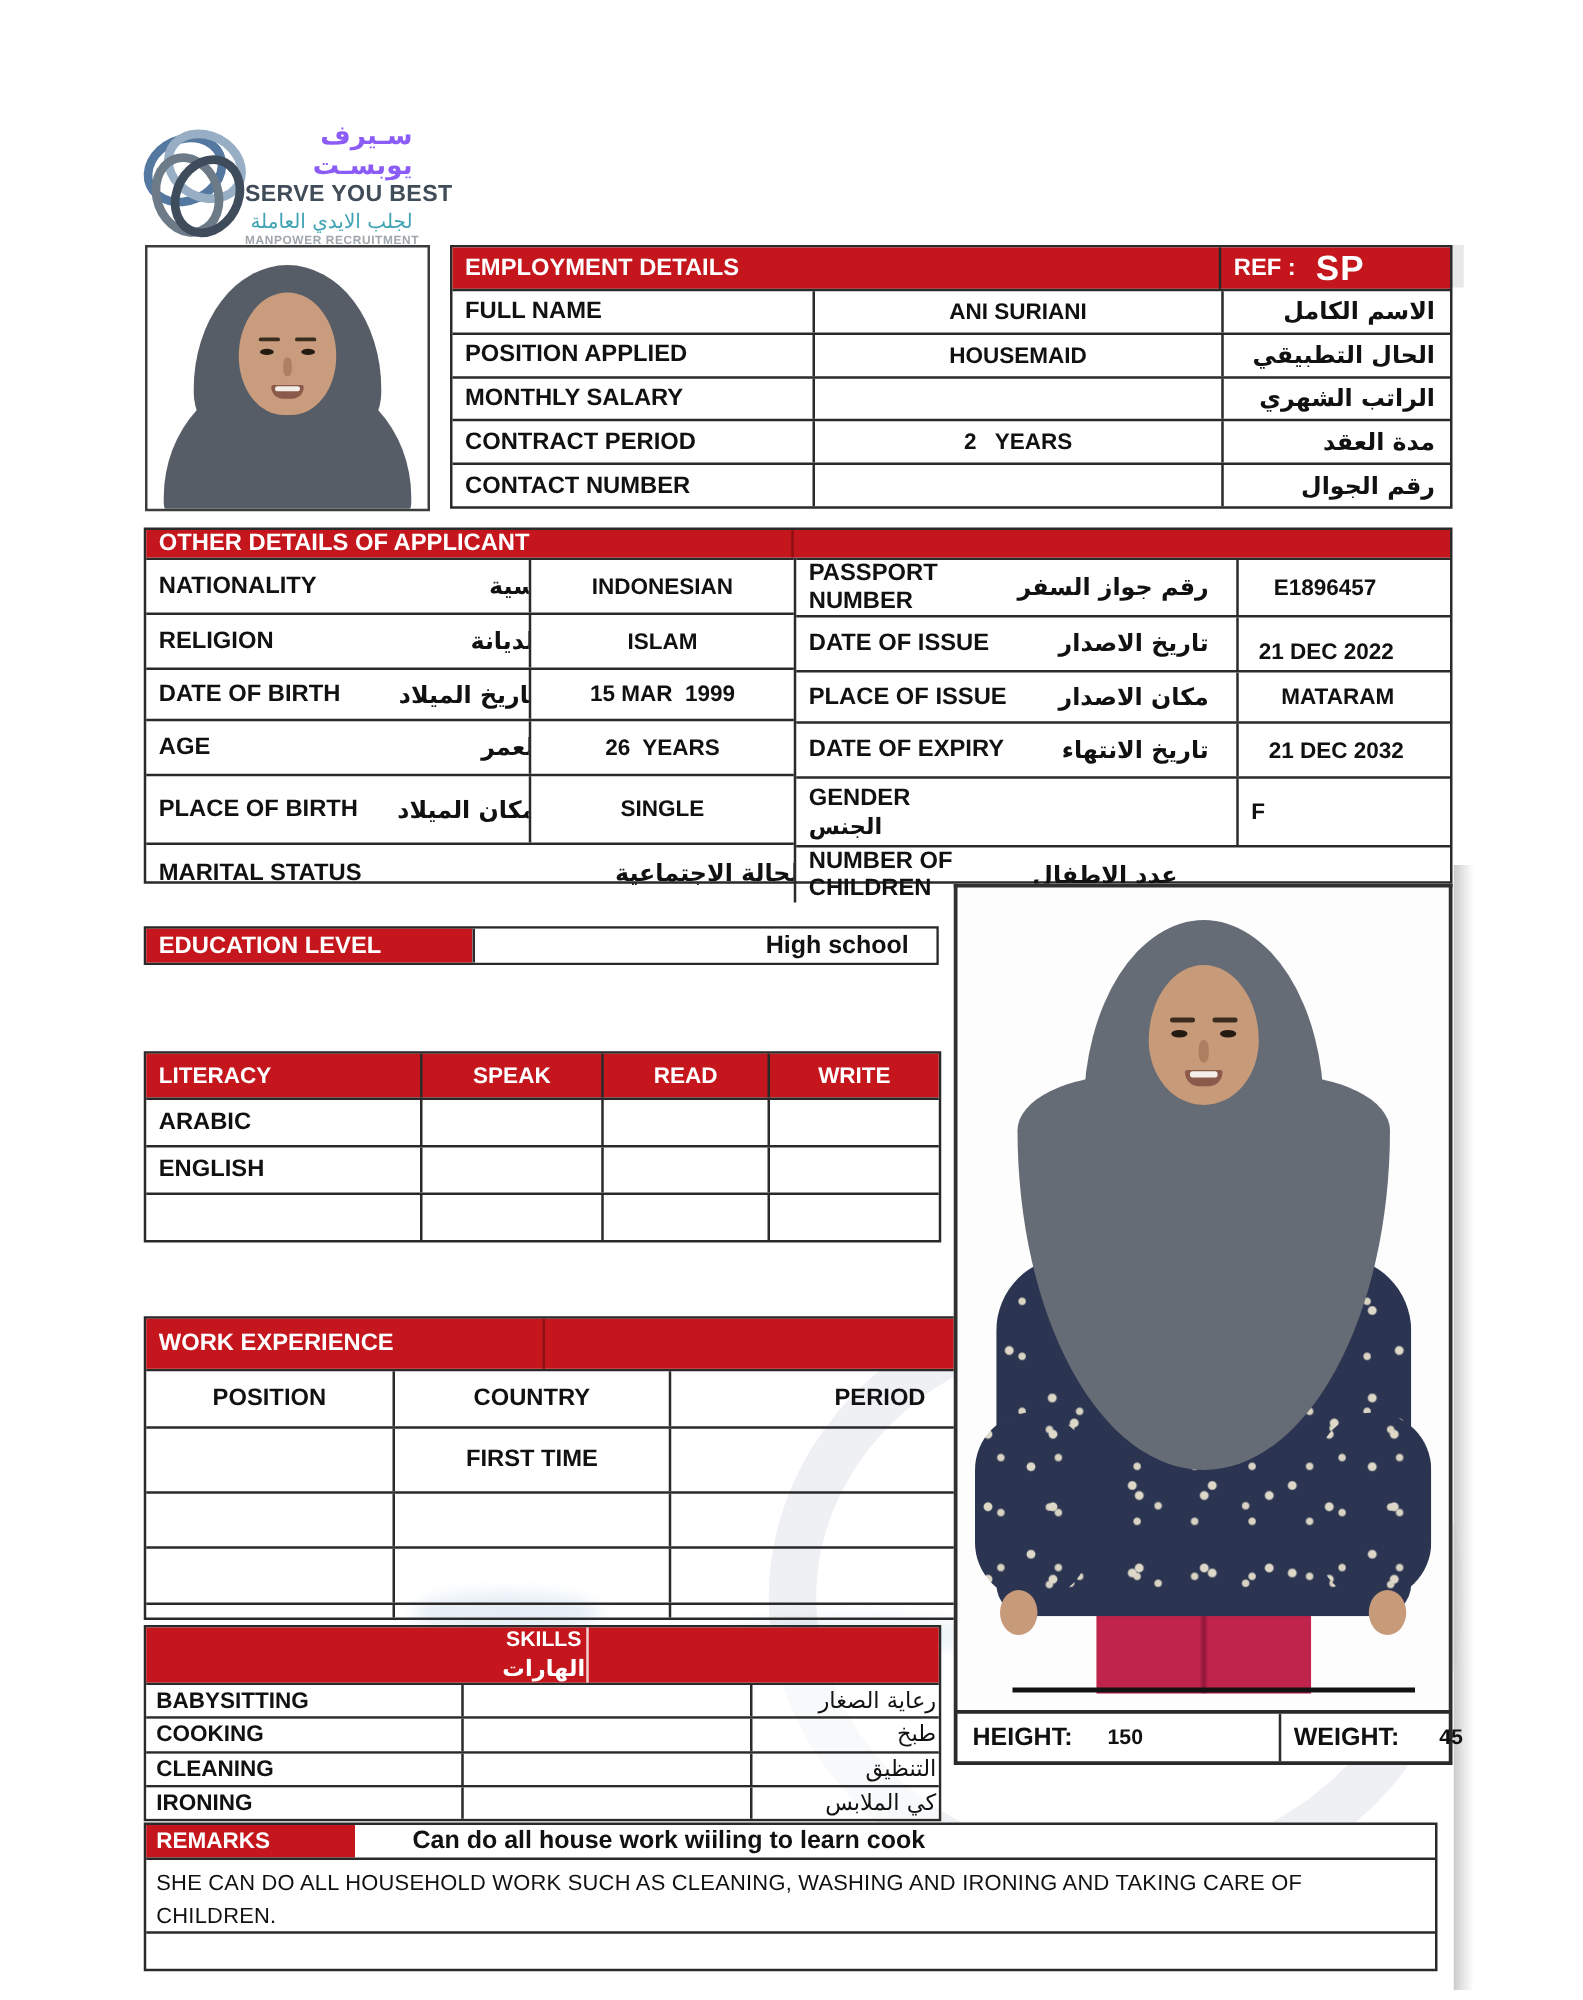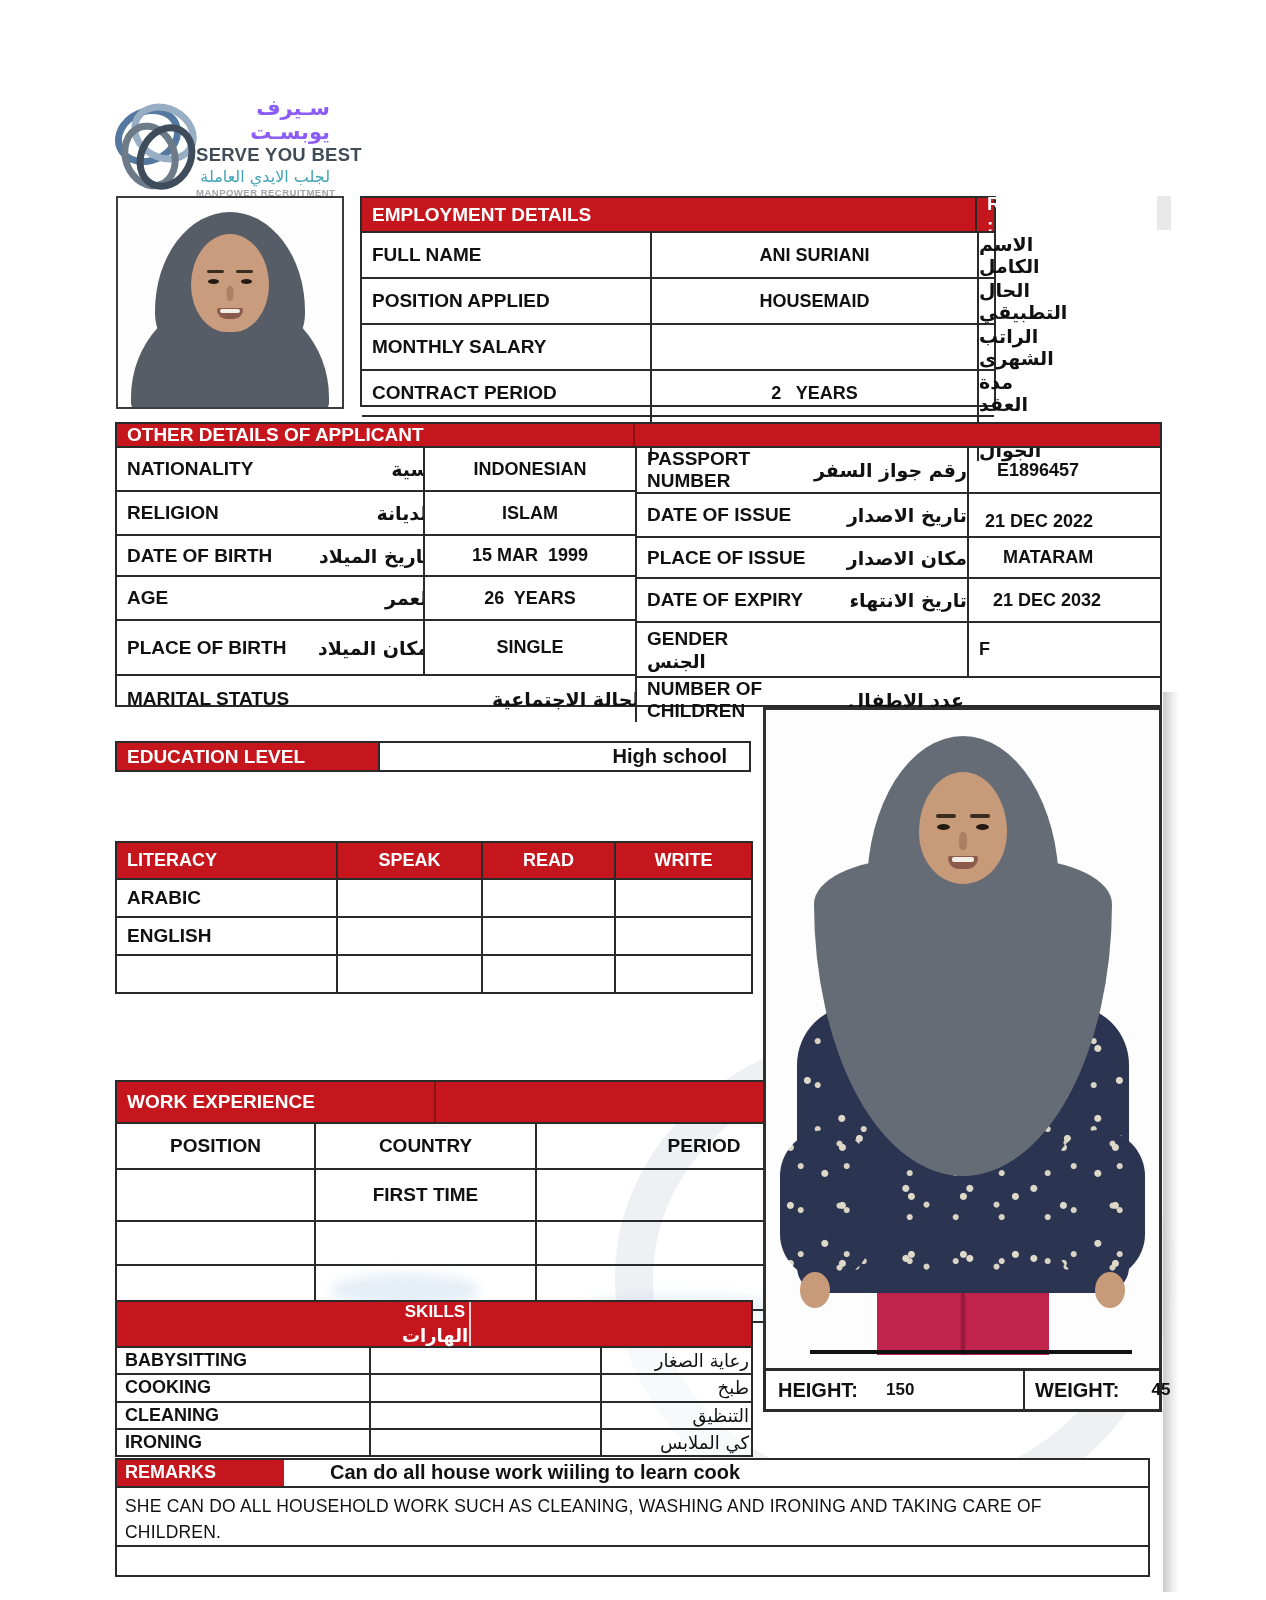--- a/index.html
+++ b/index.html
@@ -43,21 +43,21 @@
   .mouth{position:absolute;left:50%;top:74px;transform:translateX(-50%);width:26px;height:11px;background:#8c5a4a;border-radius:4px 4px 22px 22px;overflow:hidden;}
   .teeth{position:absolute;left:3px;top:1px;width:20px;height:4px;background:#f3efe8;border-radius:2px;}
 
   
   .tbl{border:2px solid var(--bd);box-sizing:border-box;display:flex;flex-direction:column;background:transparent;}
   .rowline{border-top:2px solid var(--bd);}
   .cellline{border-left:2px solid var(--bd);}
   .redbar{background:var(--red);color:#fff;font-weight:bold;}
 
   
-  .emp{left:360px;top:196px;width:636px;height:211px;}
+  .emp{left:360px;top:196px;width:802px;height:211px;}
   .emp-header{height:33px;display:flex;}
   .emp-h-left{flex:0 0 603px;display:flex;align-items:center;padding-left:10px;font-size:19px;}
   .emp-h-ref{flex:1;border-left:2px solid var(--bd);display:flex;align-items:center;padding-left:10px;gap:16px;}
   .ref-label{font-size:19px;}
   .ref-value{font-size:28px;letter-spacing:1px;}
   .emp-row{flex:1;display:flex;}
   .emp-c1{flex:0 0 278px;display:flex;align-items:center;padding-left:10px;font-weight:bold;font-size:19px;}
   .emp-c2{flex:0 0 325px;display:flex;align-items:center;justify-content:center;font-weight:bold;font-size:18px;}
   .emp-c3{flex:1;display:flex;align-items:center;justify-content:flex-end;padding-right:12px;font-size:19px;font-weight:bold;}
 
@@ -66,21 +66,21 @@
   .od-header{height:33px;display:flex;align-items:center;padding-left:10px;font-size:19px;position:relative;}
   .od-vline{position:absolute;left:516px;top:0;bottom:0;width:2px;background:#8f1013;}
   .od-body{flex:1;display:flex;}
   .od-left{flex:0 0 518px;display:flex;flex-direction:column;}
   .od-right{flex:1;border-left:2px solid var(--bd);display:flex;flex-direction:column;}
   .odl-row{display:flex;}
   .odl-label{flex:0 0 296px;position:relative;overflow:hidden;display:flex;align-items:center;padding-left:10px;font-weight:bold;font-size:19px;}
   .odl-ar{position:absolute;top:50%;transform:translateY(-50%);white-space:nowrap;font-size:19px;font-weight:bold;}
   .odl-val{flex:1;border-left:2px solid var(--bd);display:flex;align-items:center;justify-content:center;font-weight:bold;font-size:18px;}
   .odr-row{display:flex;}
-  .odr-label{flex:0 0 320px;display:flex;align-items:center;justify-content:space-between;padding:0 0 0 10px;font-weight:bold;font-size:19px;}
+  .odr-label{flex:0 0 320px;display:flex;align-items:center;justify-content:space-between;padding:0 22px 0 10px;font-weight:bold;font-size:19px;}
   .odr-label.stack{flex-direction:column;align-items:flex-start;justify-content:center;gap:1px;}
   .odr-ar{font-size:19px;font-weight:bold;white-space:nowrap;}
   .odr-val{flex:1;border-left:2px solid var(--bd);display:flex;align-items:center;font-weight:bold;font-size:18px;}
 
   
   .edu{left:115px;top:741px;width:636px;height:31px;flex-direction:row !important;}
   .edu-red{flex:0 0 251px;display:flex;align-items:center;padding-left:10px;font-size:19px;}
   .edu-val{flex:1;border-left:2px solid var(--bd);display:flex;align-items:center;justify-content:flex-end;padding-right:22px;font-weight:bold;font-size:20px;background:#fff;}
 
   
@@ -91,21 +91,21 @@
   .lit-h3{flex:0 0 131px;}
   .lit-h4{flex:1;}
   .lit-hc{display:flex;align-items:center;justify-content:center;border-left:2px solid var(--bd);}
   .lit-row{flex:1;display:flex;}
   .lit-c1{flex:0 0 209px;display:flex;align-items:center;padding-left:10px;font-weight:bold;font-size:19px;}
   .lit-c2{flex:0 0 143px;}
   .lit-c3{flex:0 0 131px;}
   .lit-c4{flex:1;}
 
   
-  .we{left:115px;top:1053px;width:758px;height:243px;margin-top:27px;}
+  .we{left:115px;top:1053px;width:758px;height:243px;}
   .we-head{height:40px;display:flex;align-items:center;padding-left:10px;font-size:19px;position:relative;}
   .we-head-line{position:absolute;left:317px;top:0;bottom:0;width:2px;background:#8f1013;}
   .we-cols{height:44px;display:flex;}
   .we-c1{flex:0 0 197px;}
   .we-c2{flex:0 0 219px;}
   .we-c3{flex:1;}
   .we-hc{display:flex;align-items:center;justify-content:center;font-weight:bold;font-size:19px;}
   .we-row{flex:1;display:flex;}
   .we-first{display:flex;align-items:center;justify-content:center;font-weight:bold;font-size:19px;}
 

